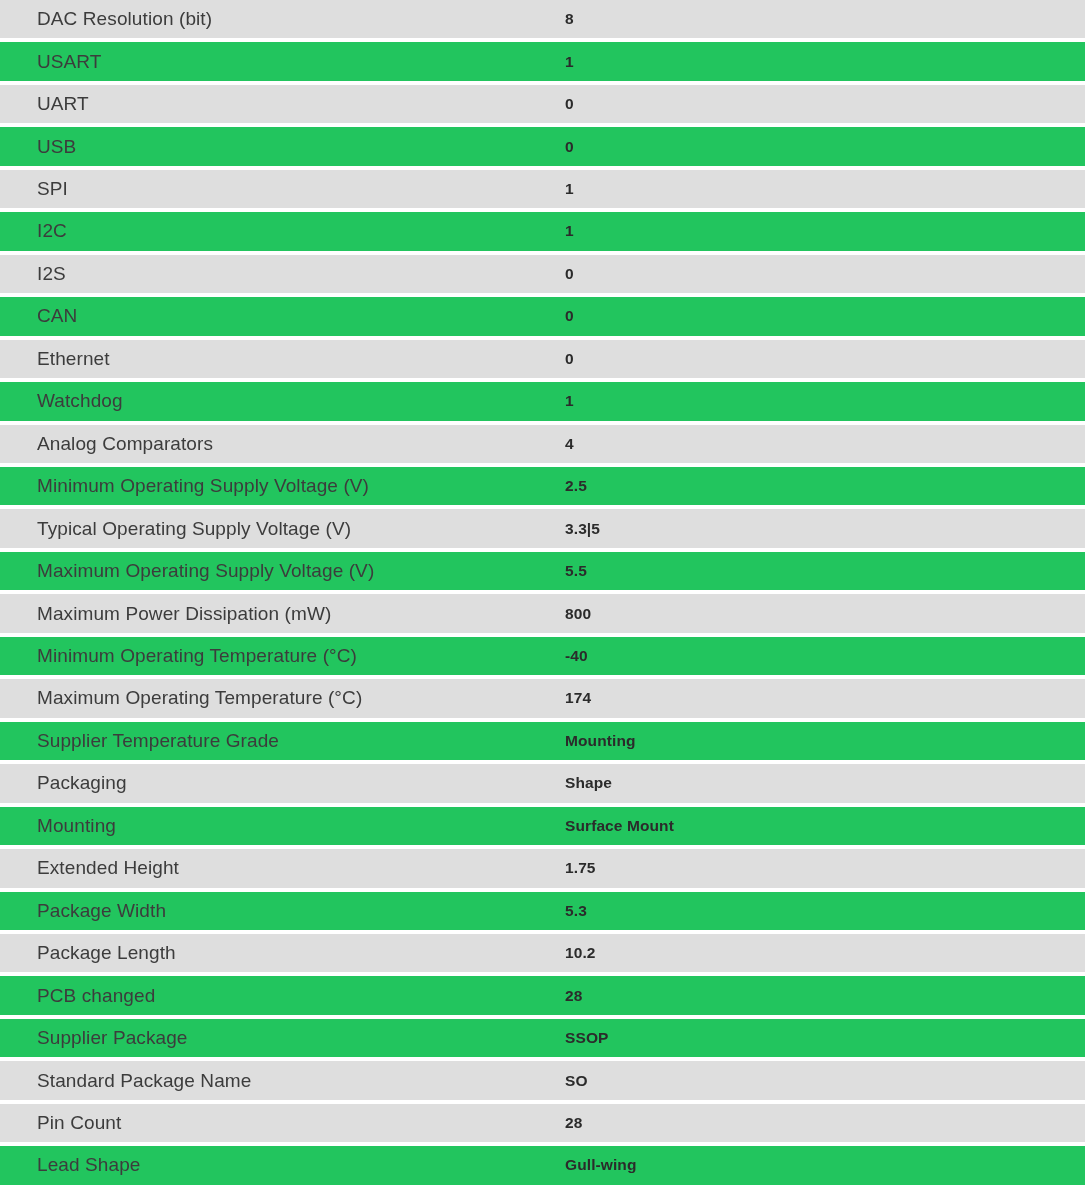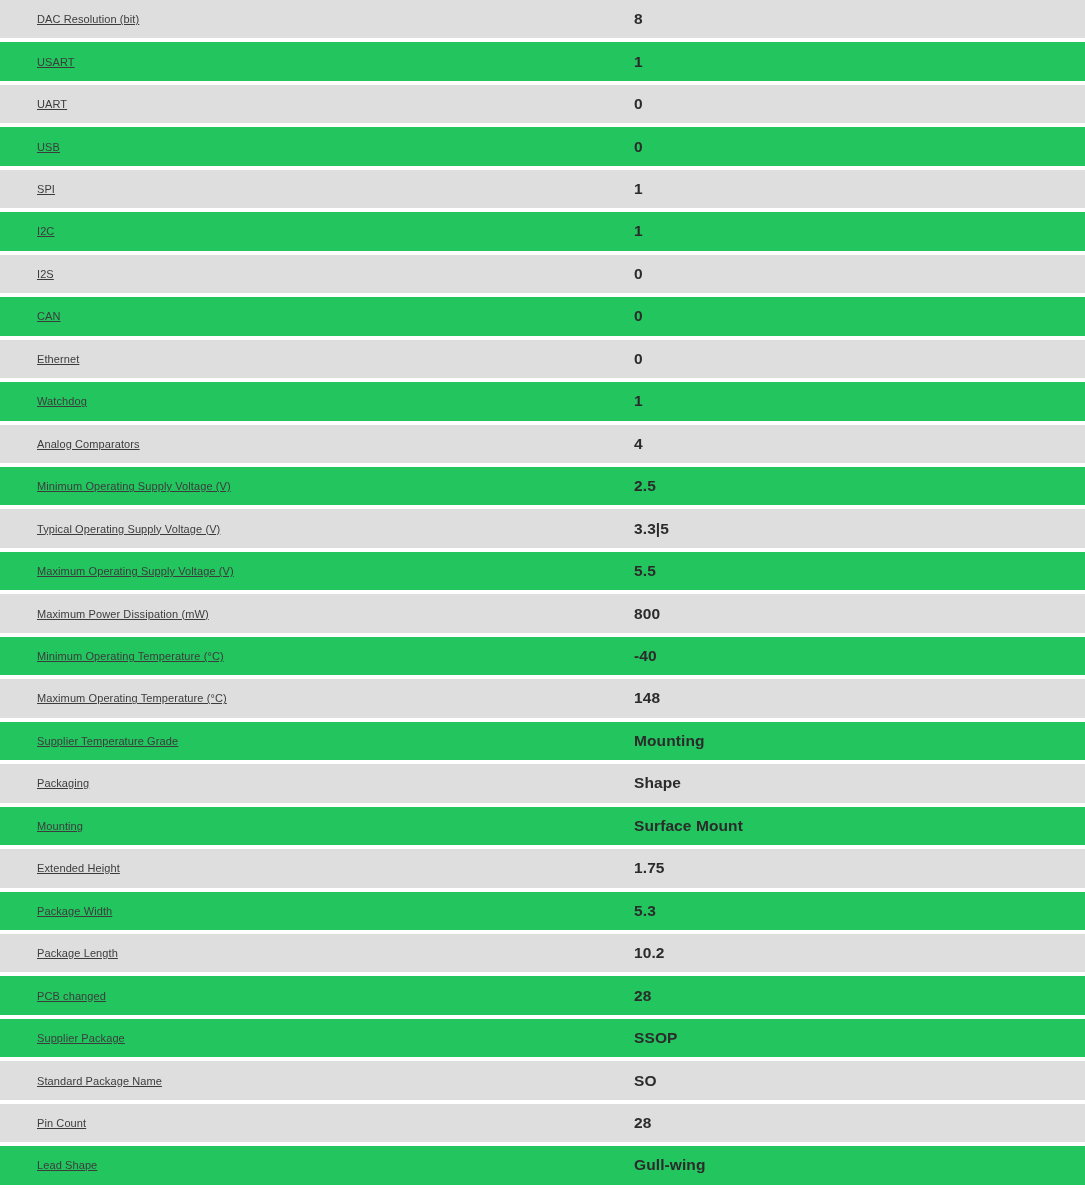--- a/index.html
+++ b/index.html
@@ -18,29 +18,28 @@
     align-items: center;
     height: 42.464px;
     width: 100%;
     border-bottom: 4px solid #ffffff;
     background: #22c55e;
   }
   .spec-row.alt {
     background: #dedede;
   }
   .spec-label {
-    width: 634px;
+    width: 565px;
     padding-left: 37px;
-    font-size: 11px;
+    font-size: 19px;
     font-weight: 400;
     color: #3c3c3c;
     letter-spacing: 0.1px;
     white-space: nowrap;
     overflow: hidden;
-    text-decoration: underline;
   }
   .spec-value {
     flex: 1;
     font-size: 15.5px;
     font-weight: 700;
     color: #2b2b2b;
     letter-spacing: 0.1px;
     white-space: nowrap;
     overflow: hidden;
   }
@@ -108,21 +107,21 @@
   <div class="spec-row alt">
     <div class="spec-label">Maximum Power Dissipation (mW)</div>
     <div class="spec-value">800</div>
   </div>
   <div class="spec-row">
     <div class="spec-label">Minimum Operating Temperature (°C)</div>
     <div class="spec-value">-40</div>
   </div>
   <div class="spec-row alt">
     <div class="spec-label">Maximum Operating Temperature (°C)</div>
-    <div class="spec-value">148</div>
+    <div class="spec-value">174</div>
   </div>
   <div class="spec-row">
     <div class="spec-label">Supplier Temperature Grade</div>
     <div class="spec-value">Mounting</div>
   </div>
   <div class="spec-row alt">
     <div class="spec-label">Packaging</div>
     <div class="spec-value">Shape</div>
   </div>
   <div class="spec-row">

